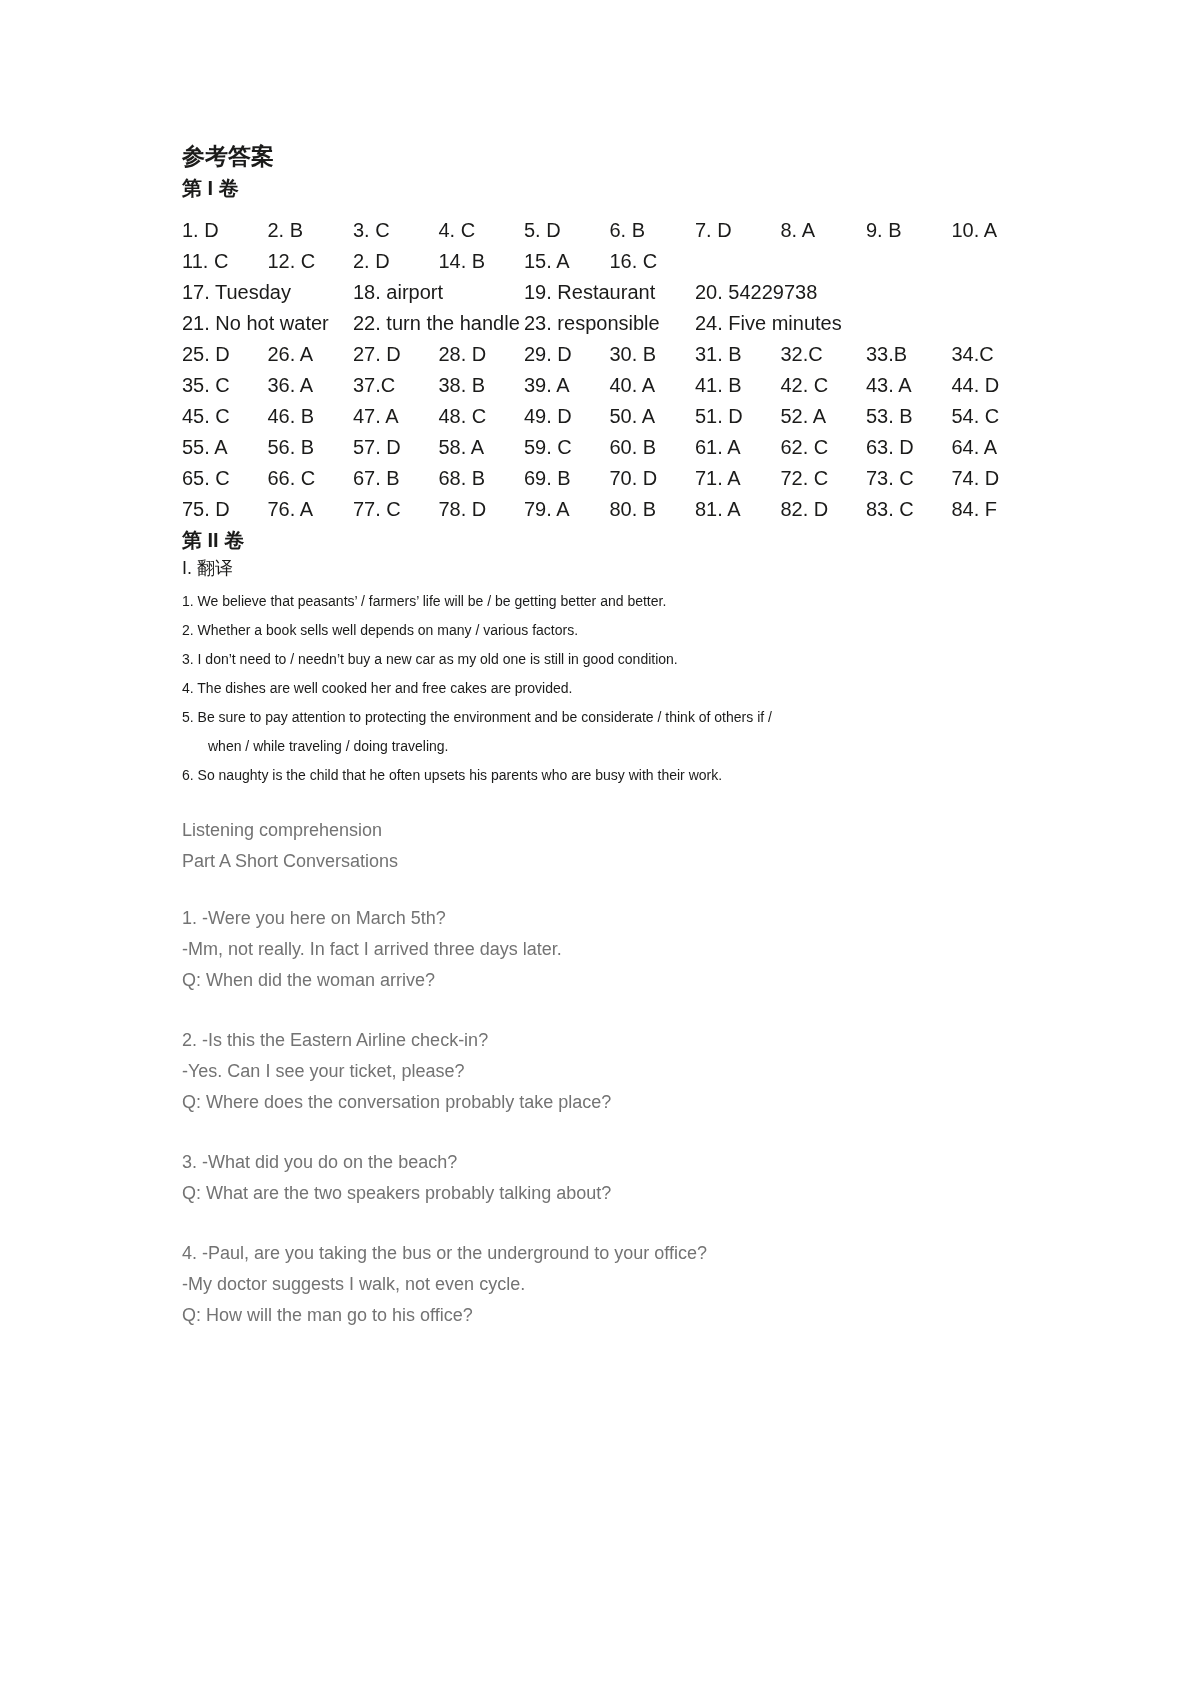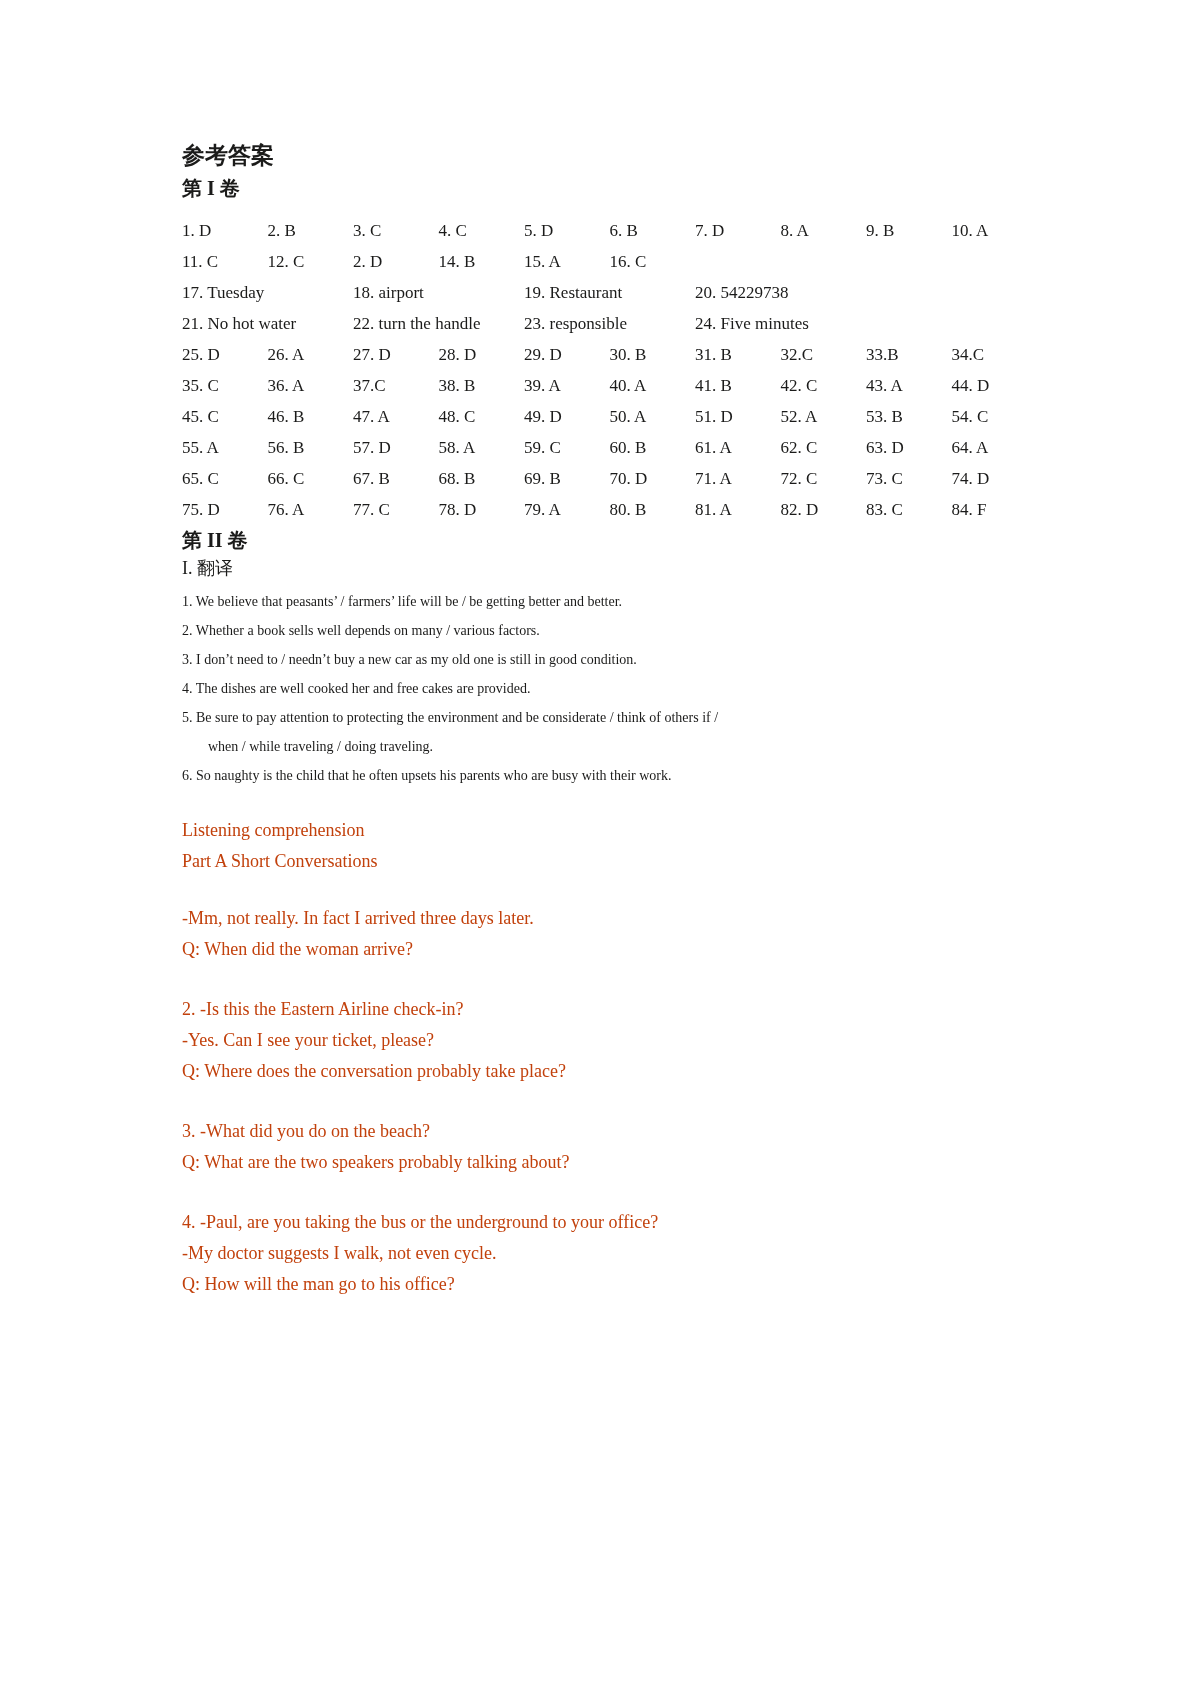--- a/index.html
+++ b/index.html
@@ -1,42 +1,42 @@
 <!DOCTYPE html>
 <html><head>
 <meta charset="utf-8">
 <style>
   html, body { margin: 0; padding: 0; background: #ffffff; }
   .page {
     position: relative;
     width: 1200px;
     height: 1698px;
     background: #ffffff;
-    font-family: Liberation Serif, serif;
+    font-family: Liberation Sans, sans-serif;
     color: #1b1b1a;
     box-sizing: border-box;
     padding: 143px 76px 0 182px;
     overflow: hidden;
   }
   .doc-title {
     font-size: 23px;
     line-height: 26px;
     font-weight: bold;
     margin: 0;
   }
   .part-heading {
     font-size: 20px;
     line-height: 26px;
     font-weight: bold;
     margin: 6px 0 0 0;
   }
   .answer-rows { margin-top: 14px; }
   .ans-row {
     display: grid;
-    font-size: 17px;
+    font-size: 20px;
     line-height: 31px;
     white-space: nowrap;
   }
   .ans-row.mc   { grid-template-columns: repeat(10, 85.5px); }
   .ans-row.fill { grid-template-columns: repeat(4, 171px); }
   .part2-heading {
     font-size: 20px;
     line-height: 28px;
     font-weight: bold;
     margin: 1px 0 0 0;
@@ -56,21 +56,21 @@
   .typescripts-heading {
     font-size: 19px;
     line-height: 28px;
     font-weight: bold;
     margin: 107px 0 0 0;
   }
   .listening-block { margin-top: 25px; }
   .ts-line {
     font-size: 18px;
     line-height: 31px;
-    color: #c2410c;
+    color: #737373;
     white-space: nowrap;
   }
   .conv-block { margin-top: 29px; }
   .conv-block.first { margin-top: 26px; }
 </style>
 </head>
 <body>
 
 <div class="page">
   <h1 class="doc-title">参考答案</h1>
@@ -197,20 +197,21 @@
     </div>
 
 
   <div class="listening-block" id="listening-block">
       <div class="ts-line">Listening comprehension</div>
       <div class="ts-line">Part A Short Conversations</div>
     </div>
 
   <div id="conversations">
       <div class="conv-block first">
+        <div class="ts-line">1. -Were you here on March 5th?</div>
         <div class="ts-line">-Mm, not really. In fact I arrived three days later.</div>
         <div class="ts-line">Q: When did the woman arrive?</div>
       </div>
       <div class="conv-block">
         <div class="ts-line">2. -Is this the Eastern Airline check-in?</div>
         <div class="ts-line">-Yes. Can I see your ticket, please?</div>
         <div class="ts-line">Q: Where does the conversation probably take place?</div>
       </div>
       <div class="conv-block">
         <div class="ts-line">3. -What did you do on the beach?</div>

